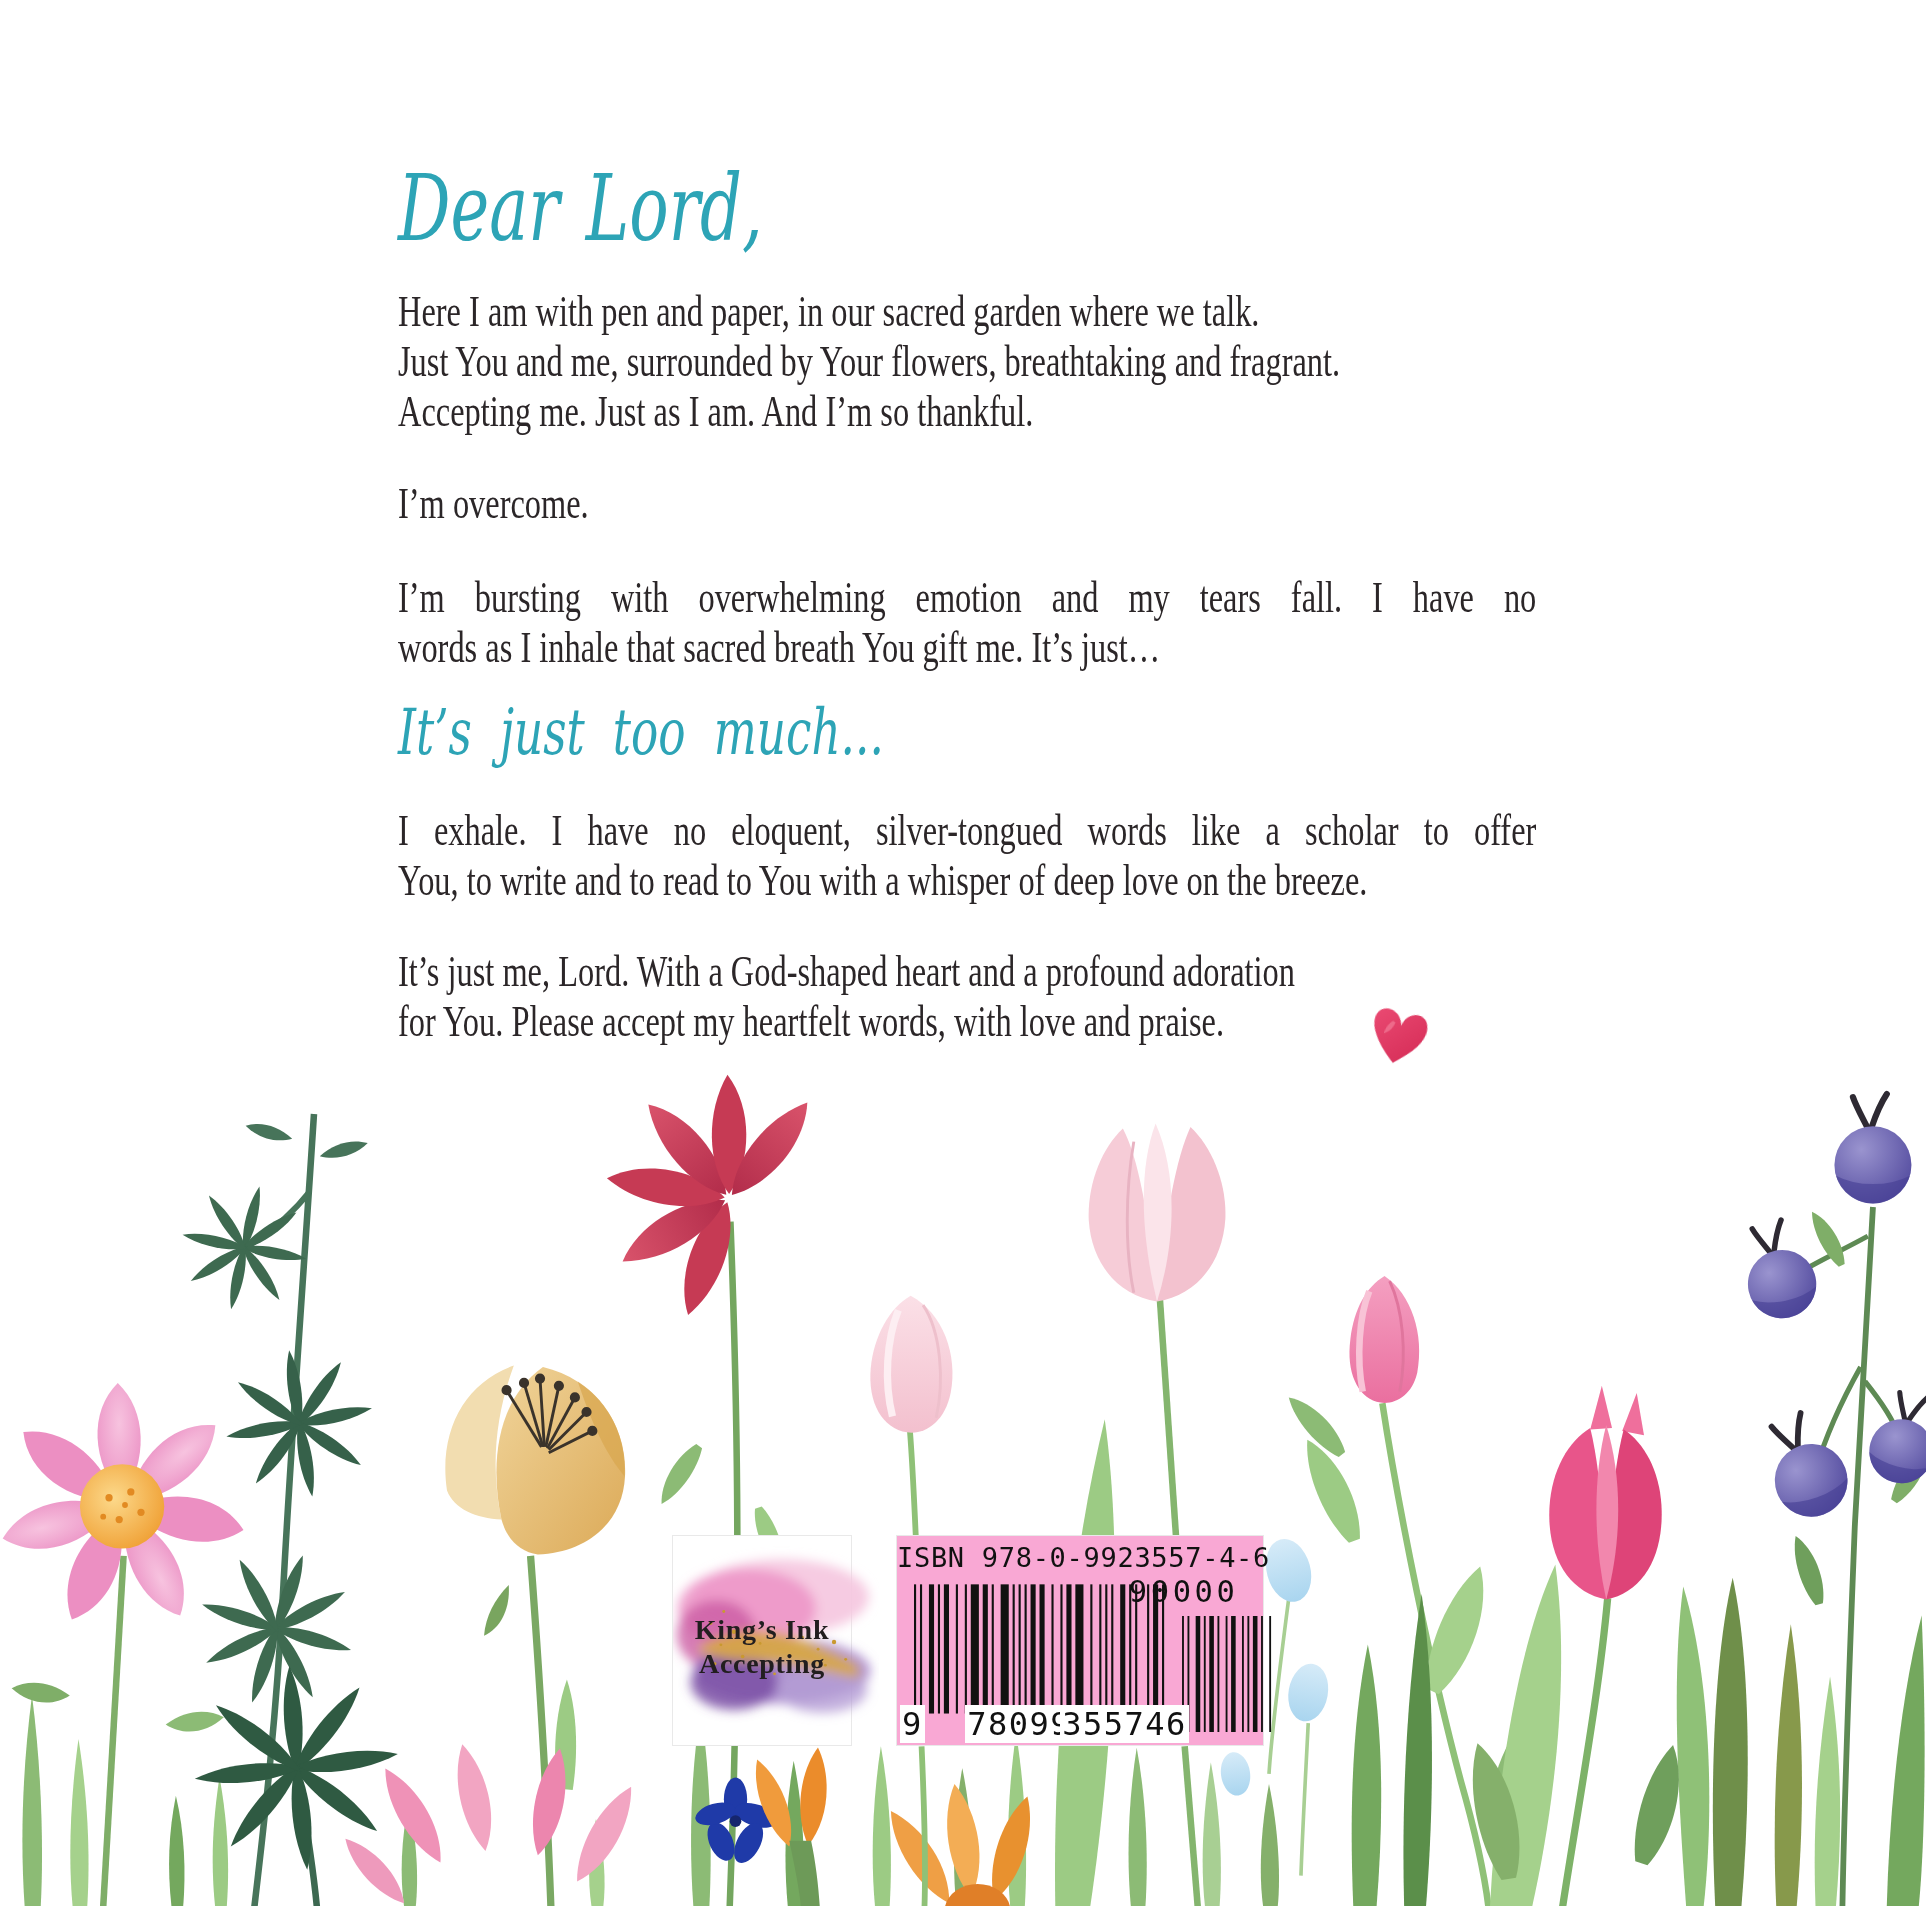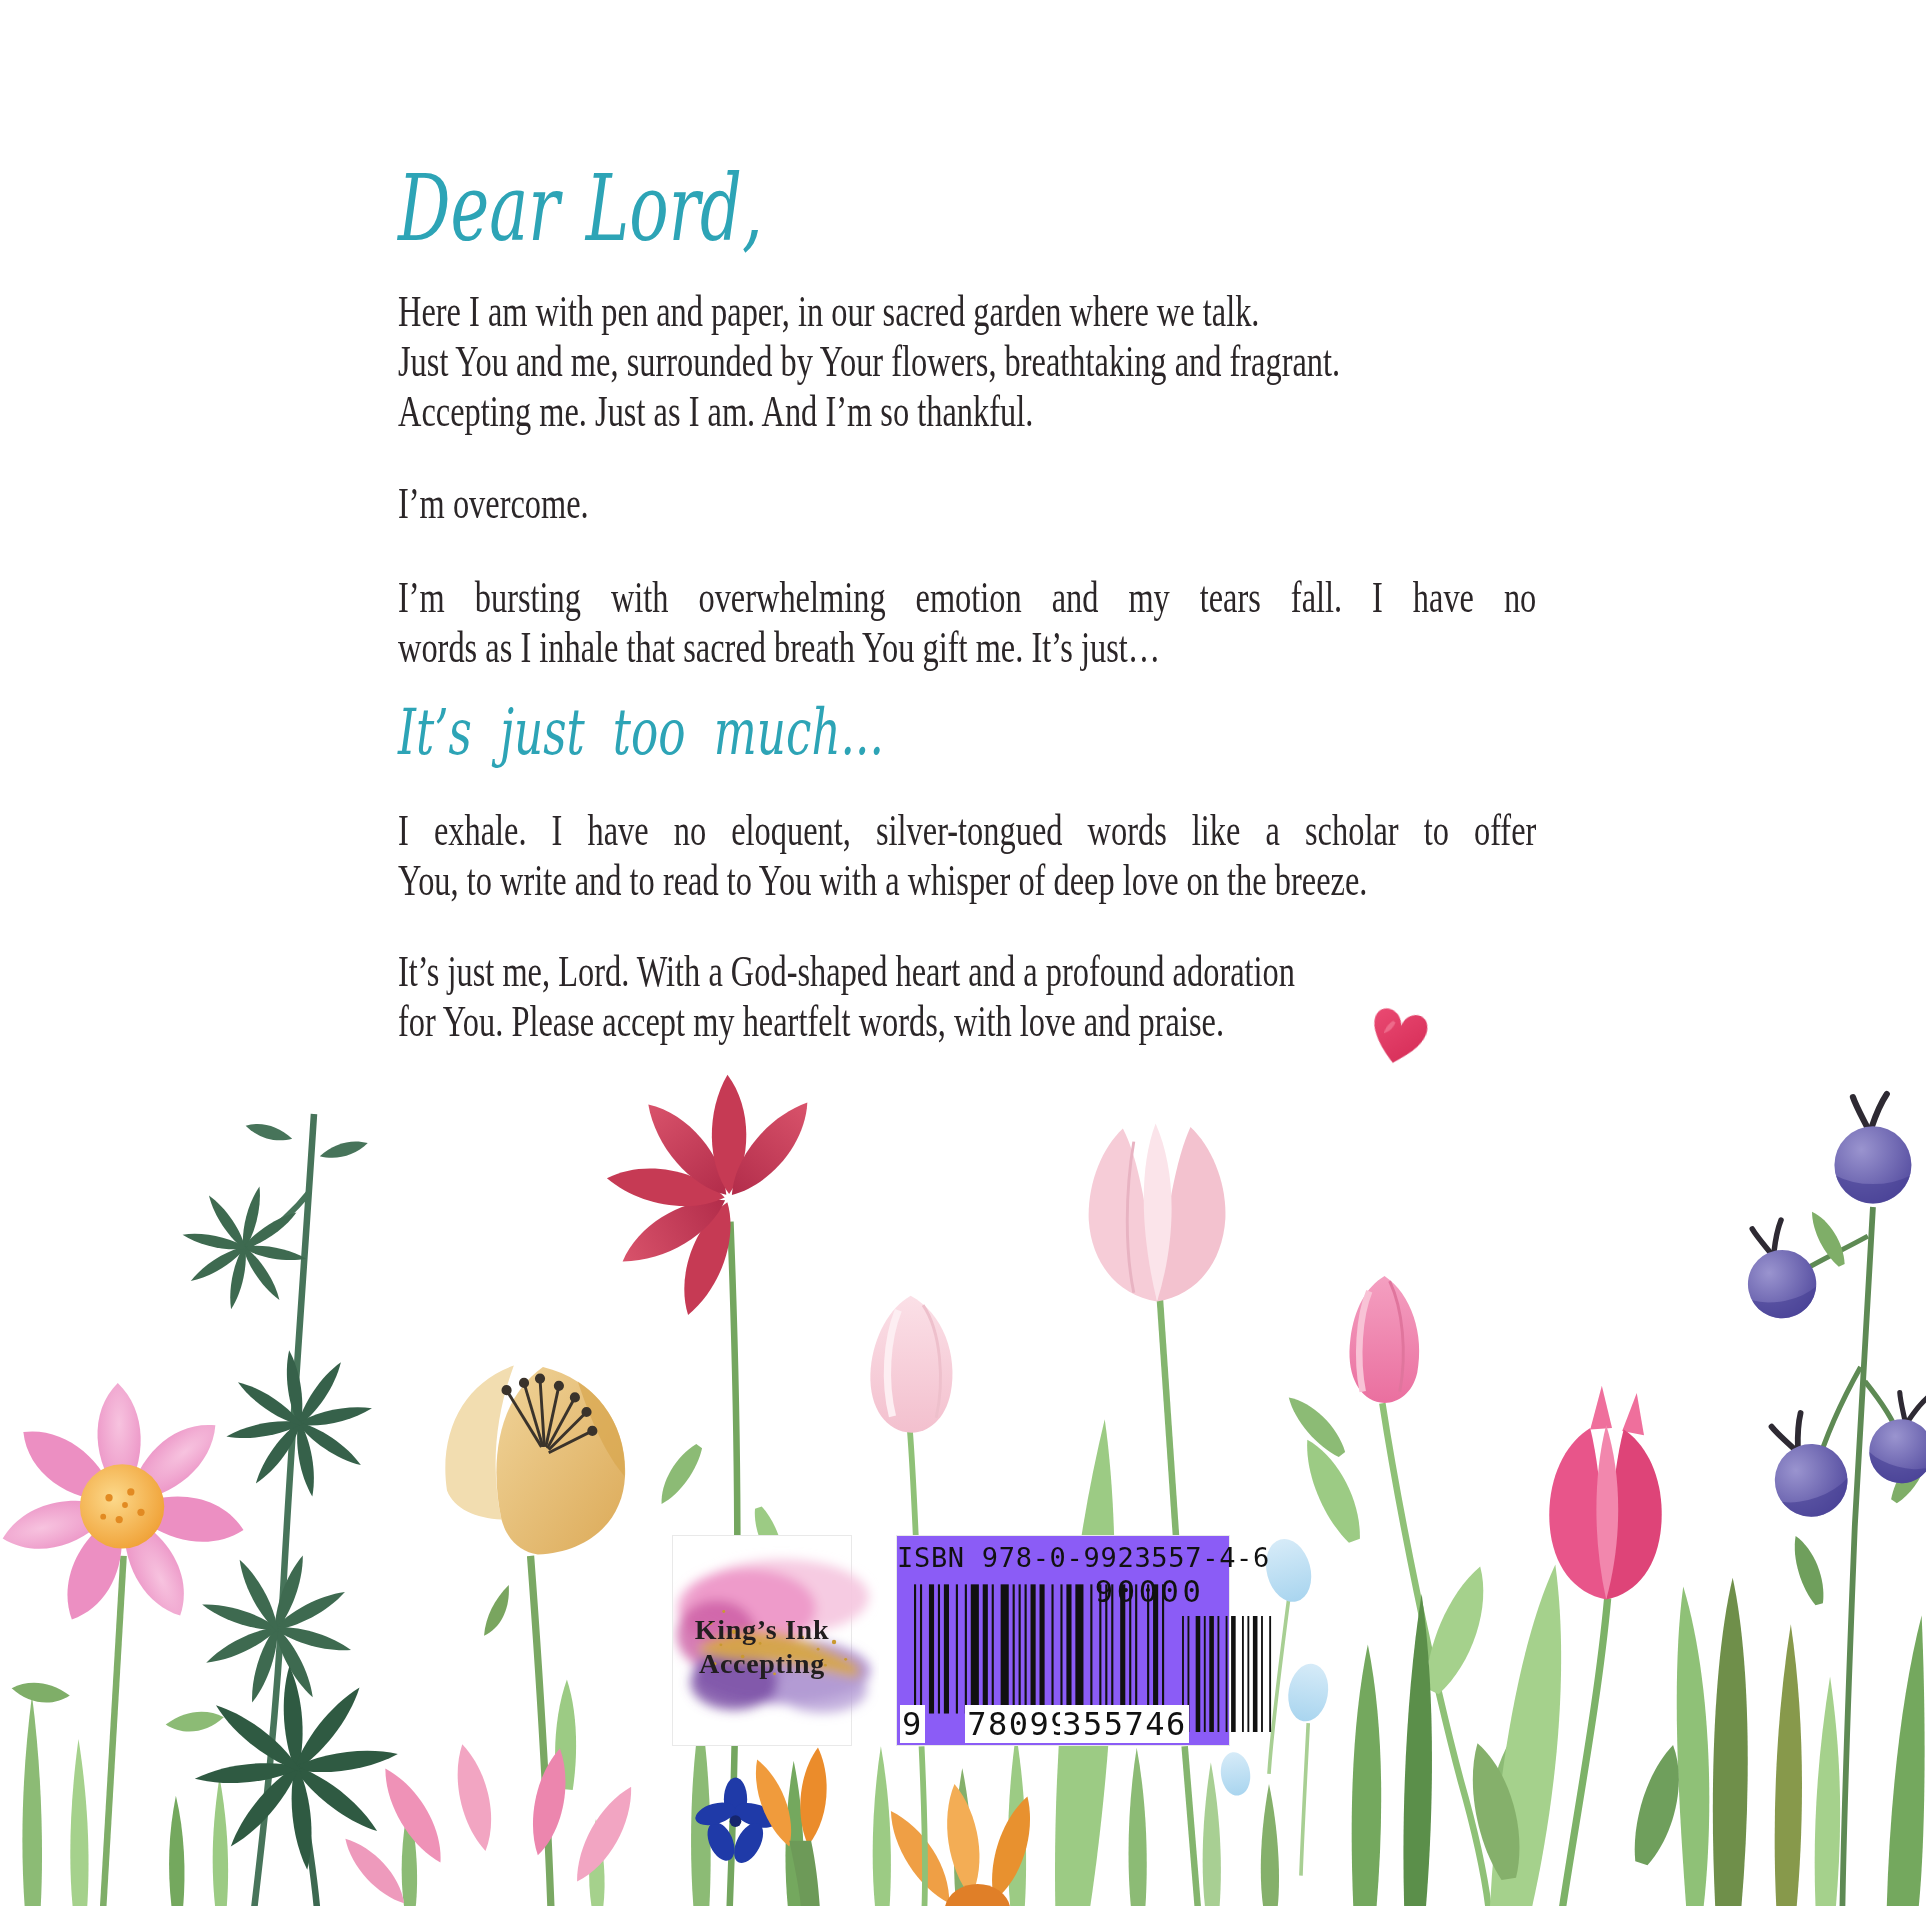--- a/index.html
+++ b/index.html
@@ -23,21 +23,21 @@
 
   
   #logo-box{position:absolute;left:672px;top:1535px;width:180px;height:211px;background:#ffffff;
             border:0.7px solid #e9e9e9;box-sizing:border-box;z-index:5;}
   #logo-box svg{position:absolute;left:0;top:0;}
   #logo-text{position:absolute;left:0;top:77px;width:100%;text-align:center;
              font-family:"Liberation Serif",serif;font-weight:bold;font-size:28px;line-height:34px;
              color:#221e1f;letter-spacing:0.7px;}
 
   
-  #barcode-box{position:absolute;left:896px;top:1535px;width:334px;height:211px;background:#8b5cf6;
+  #barcode-box{position:absolute;left:896px;top:1535px;width:368px;height:211px;background:#f9a8d4;
                border:0.7px solid #e9e9e9;box-sizing:border-box;z-index:5;
                font-family:"DejaVu Sans Mono",monospace;color:#111111;}
   #isbn-line{position:absolute;left:0;top:5.8px;width:100%;text-align:center;font-size:27px;
              letter-spacing:0.7px;white-space:nowrap;}
   #addon-code{position:absolute;right:7.3px;top:38px;width:127px;text-align:left;font-size:30.5px;
               letter-spacing:3.6px;}
   #bars-main{position:absolute;left:17.4px;top:48px;}
   #bars-addon{position:absolute;left:285px;top:80px;}
   #digits{position:absolute;left:0;top:169px;width:291px;height:38px;font-size:32px;}
   #digits span{position:absolute;background:#ffffff;padding:0 2.2px;letter-spacing:1.5px;}

